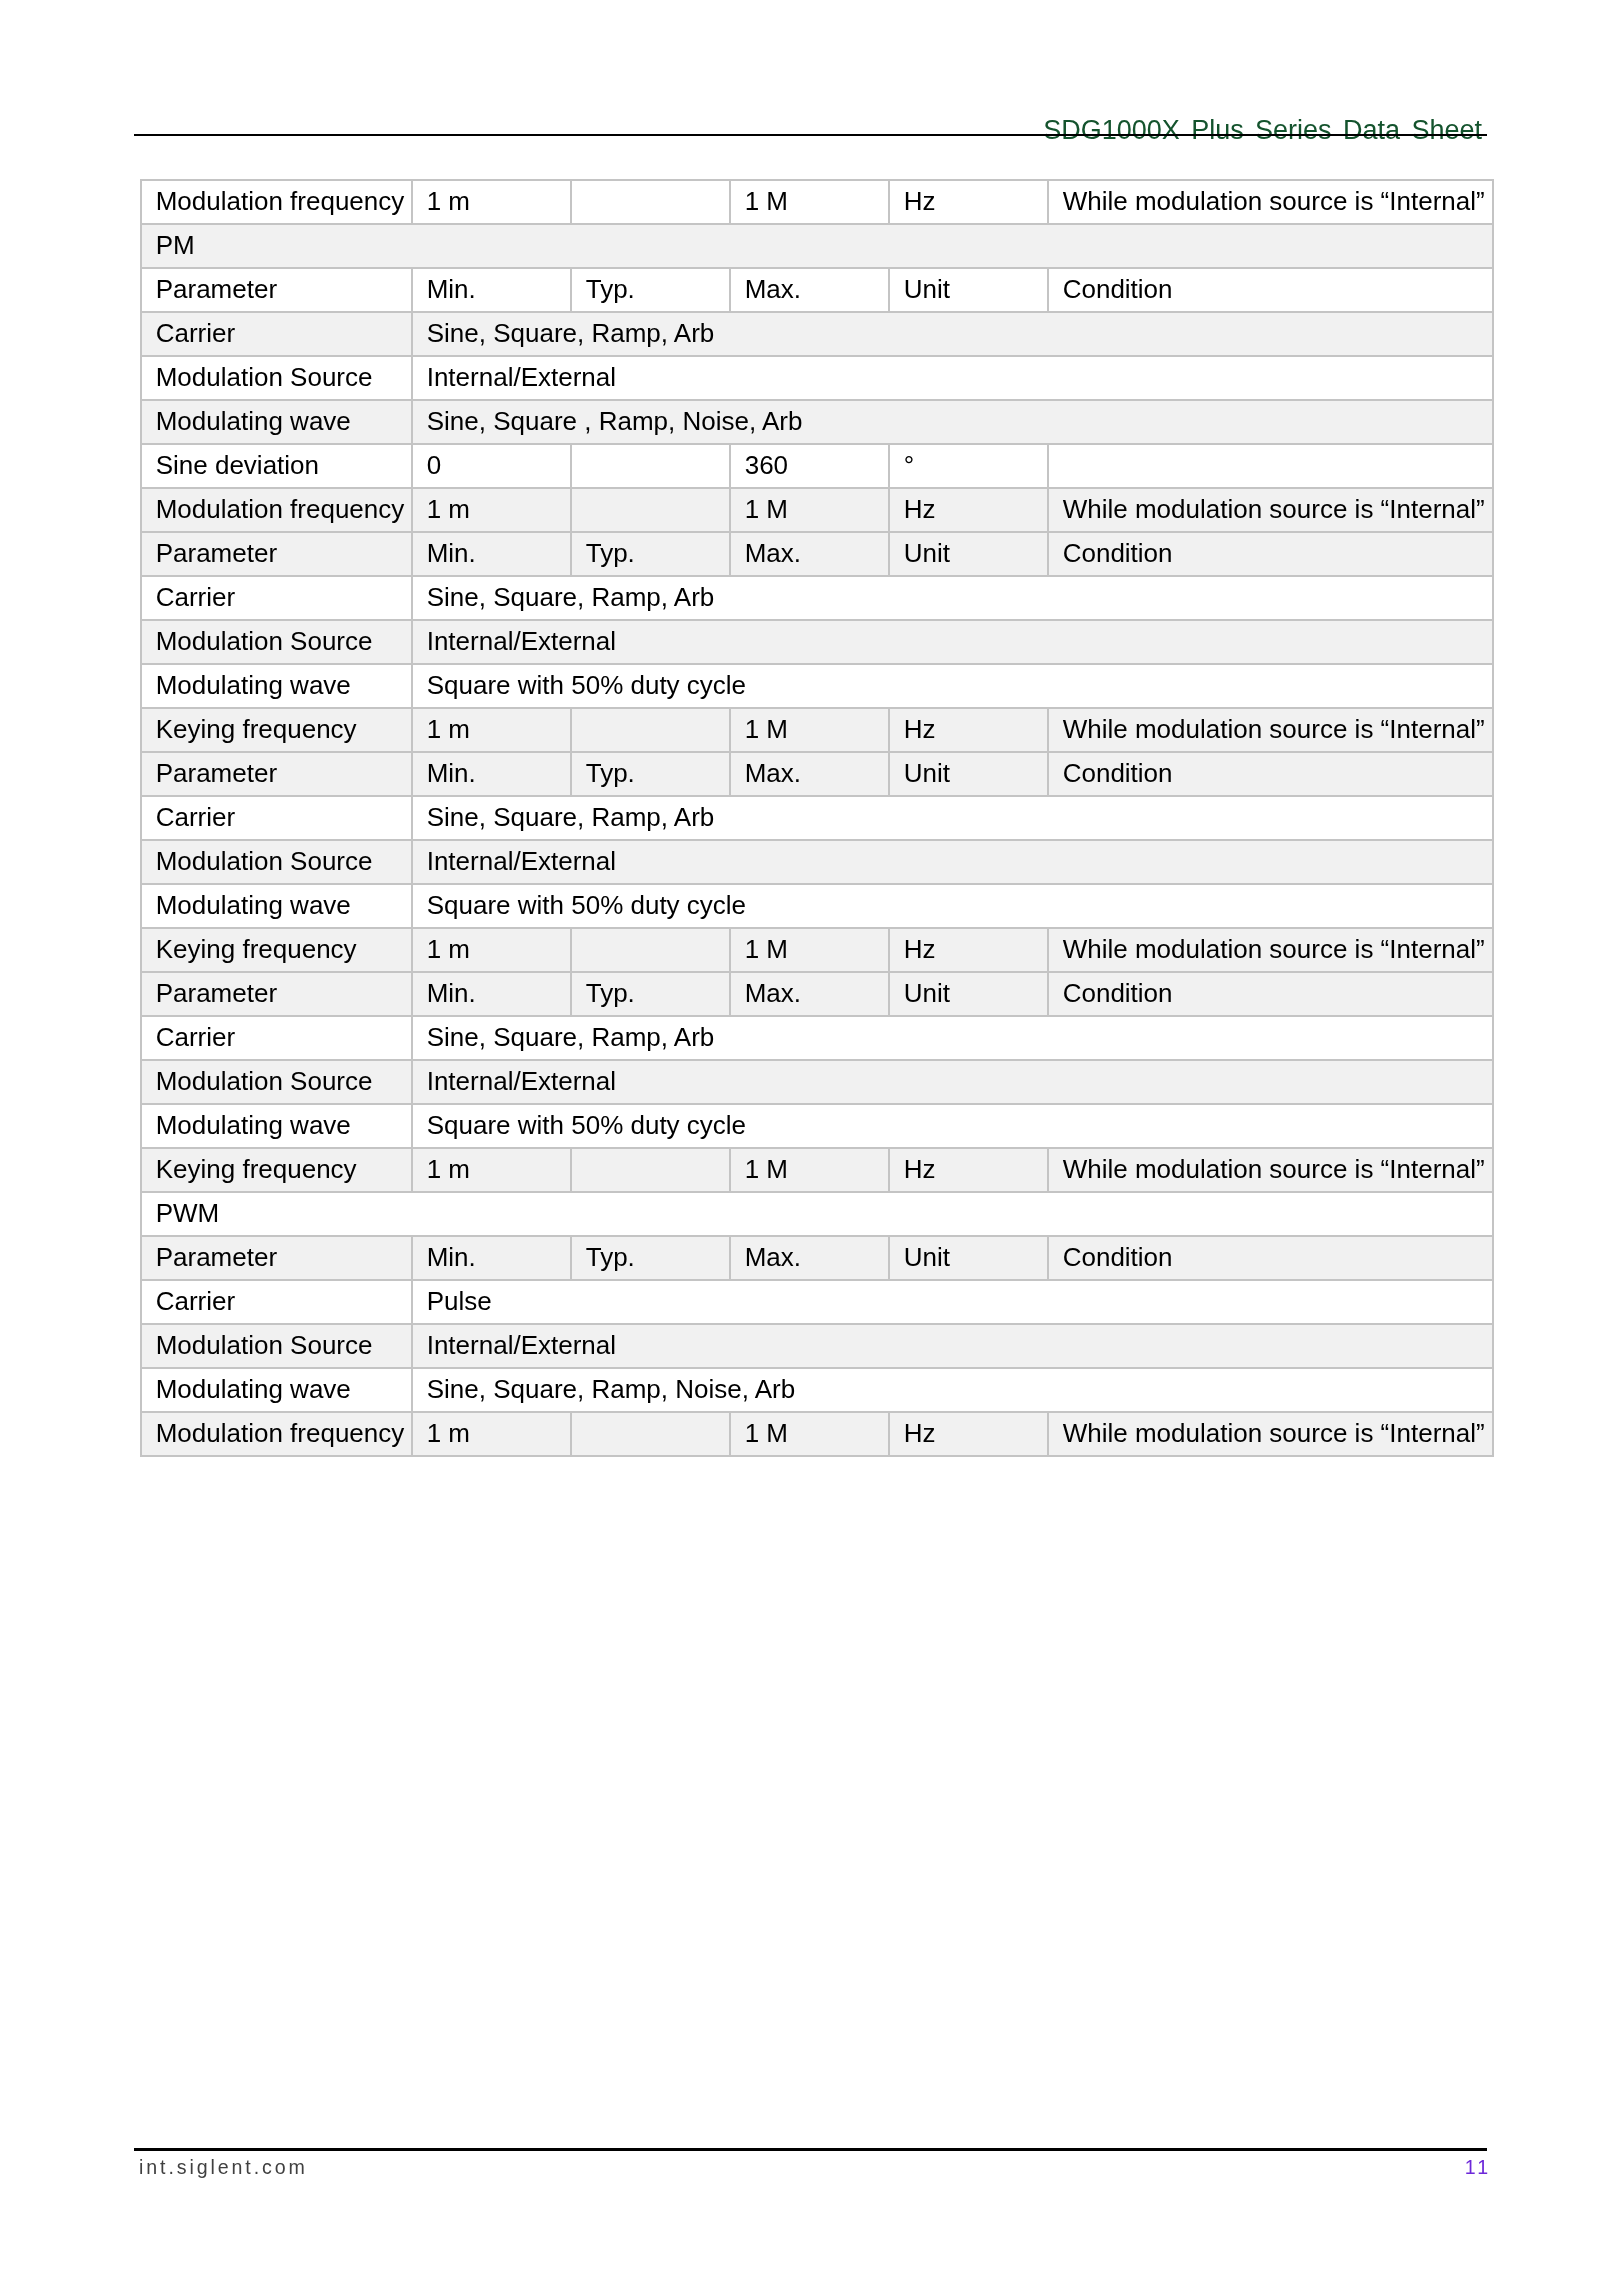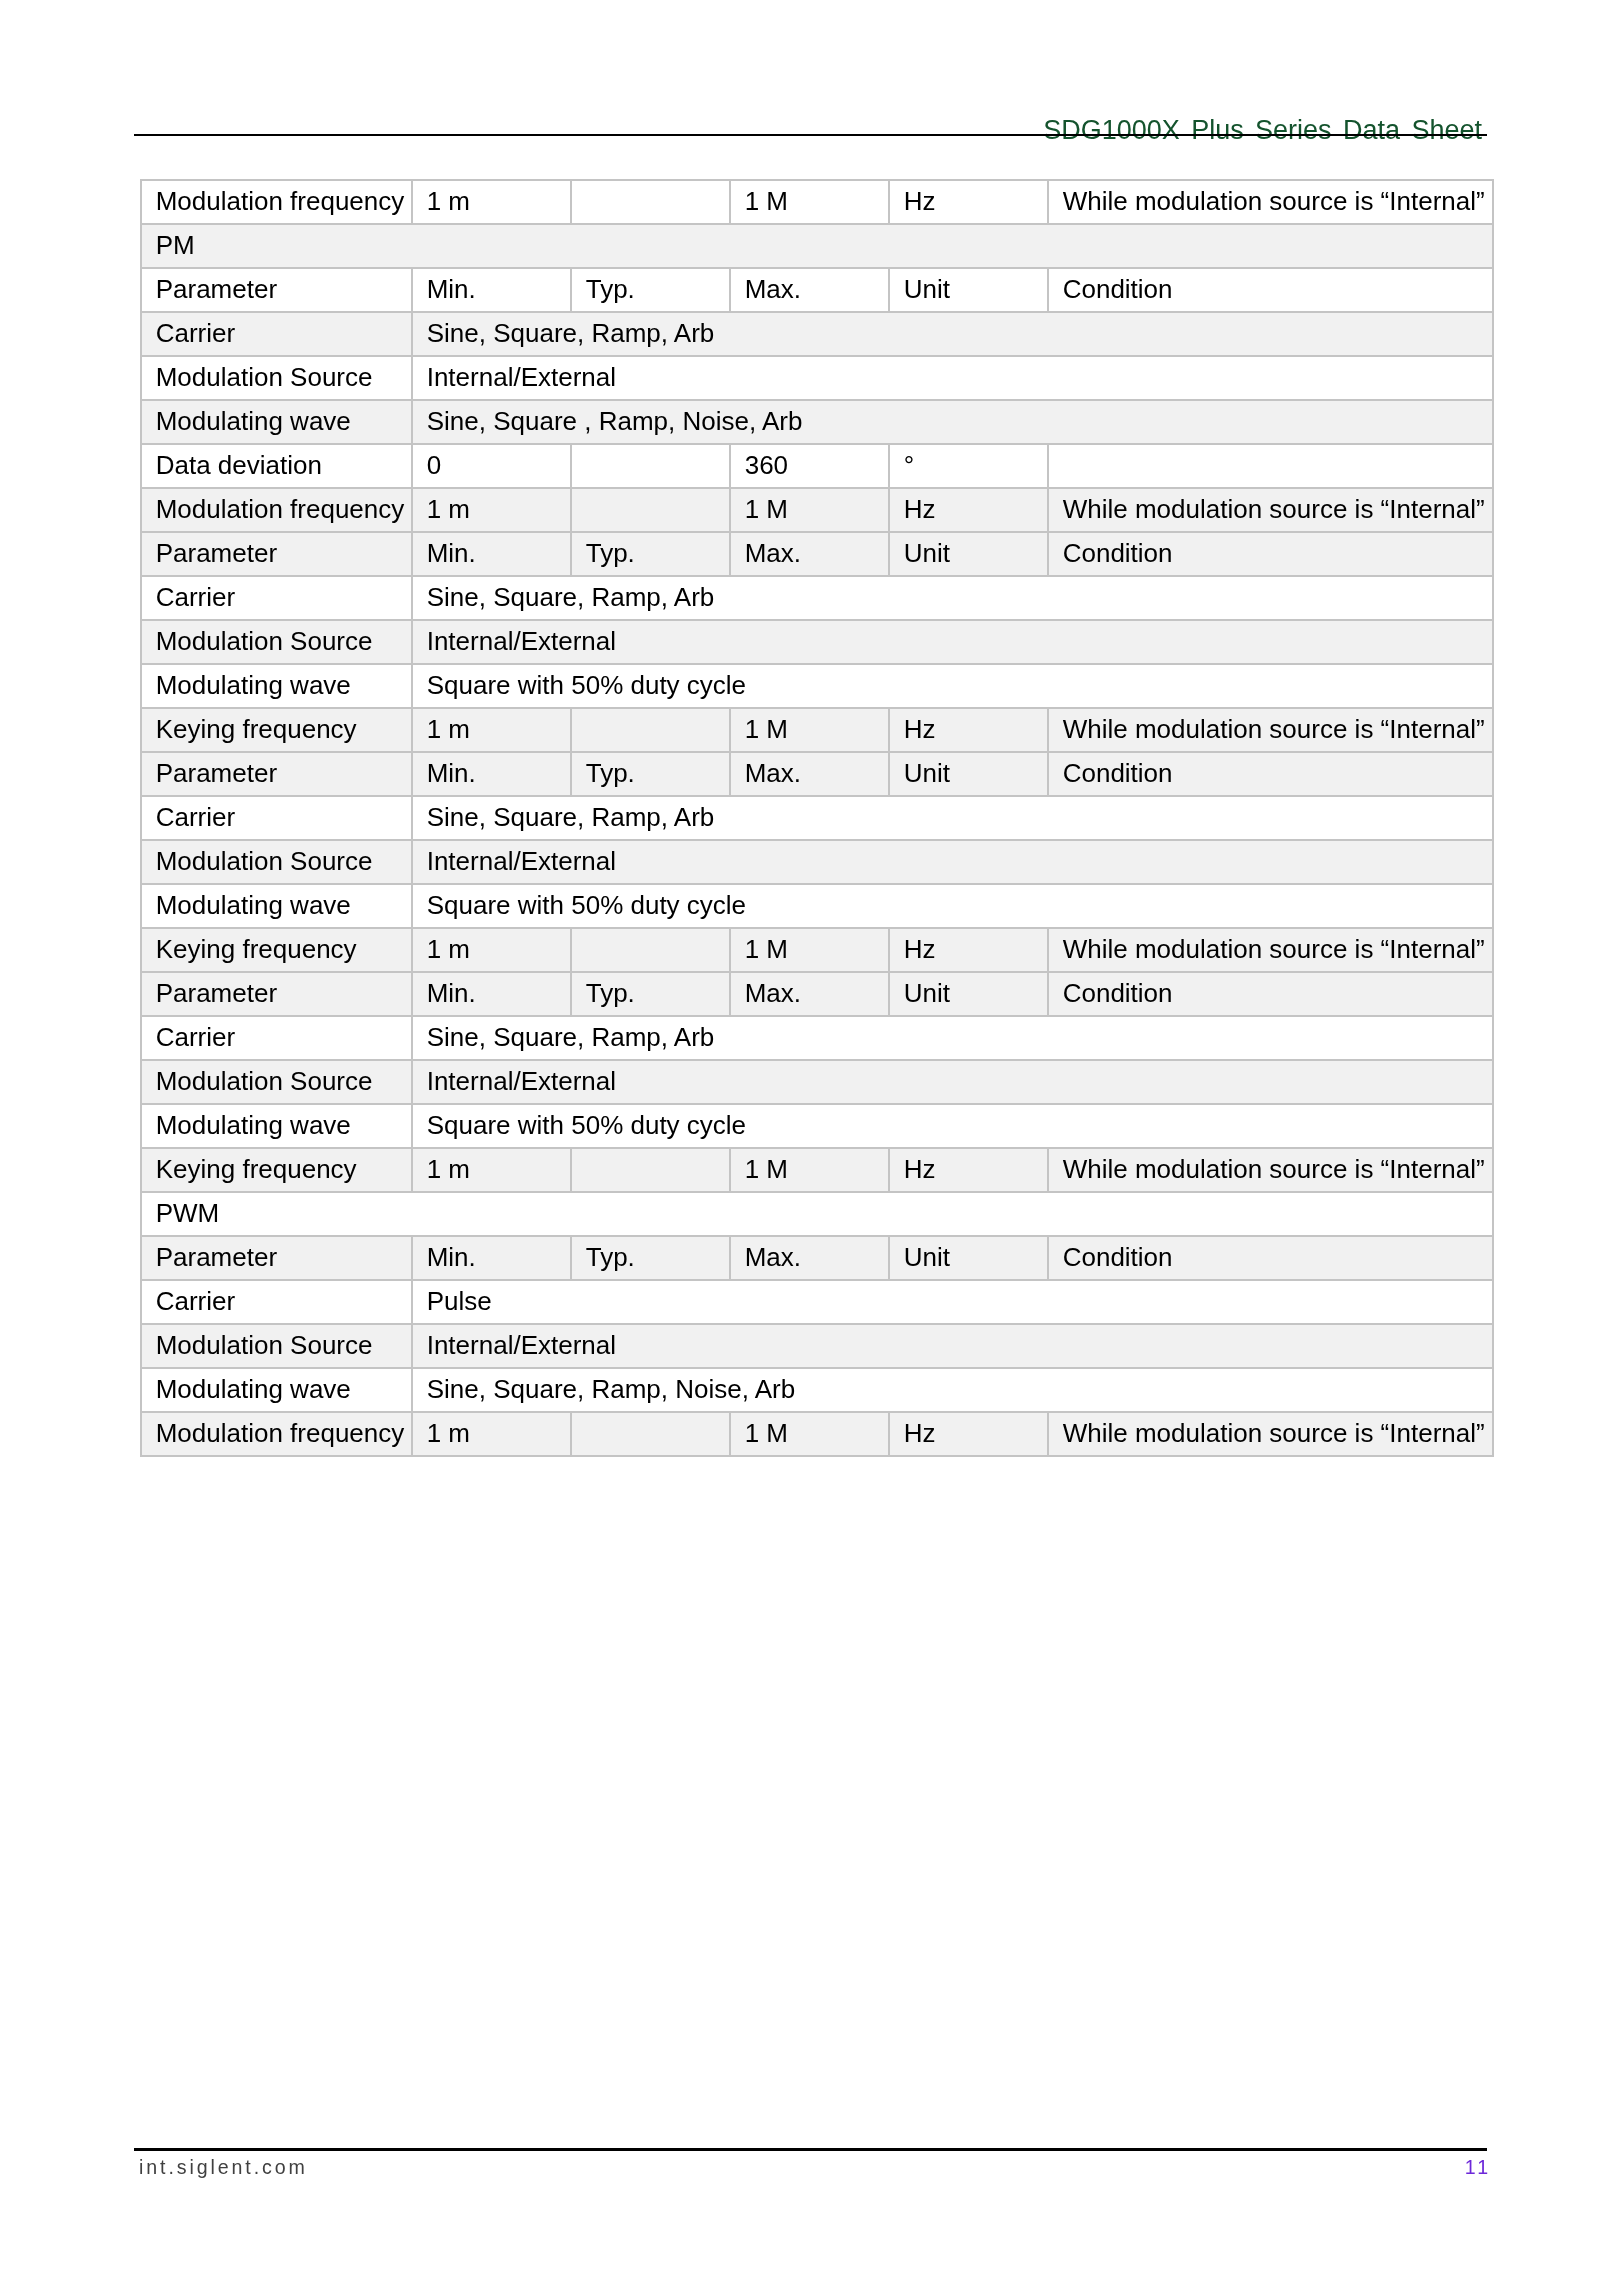--- a/index.html
+++ b/index.html
@@ -67,21 +67,21 @@
     </tr>
     <tr class="w">
       <td>Modulation Source</td>
       <td colspan="5">Internal/External</td>
     </tr>
     <tr class="g">
       <td>Modulating wave</td>
       <td colspan="5">Sine, Square , Ramp, Noise, Arb</td>
     </tr>
     <tr class="w">
-      <td>Data deviation</td>
+      <td>Sine deviation</td>
       <td>0</td>
       <td></td>
       <td>360</td>
       <td>°</td>
       <td></td>
     </tr>
     <tr class="g">
       <td>Modulation frequency</td>
       <td>1 m</td>
       <td></td>

